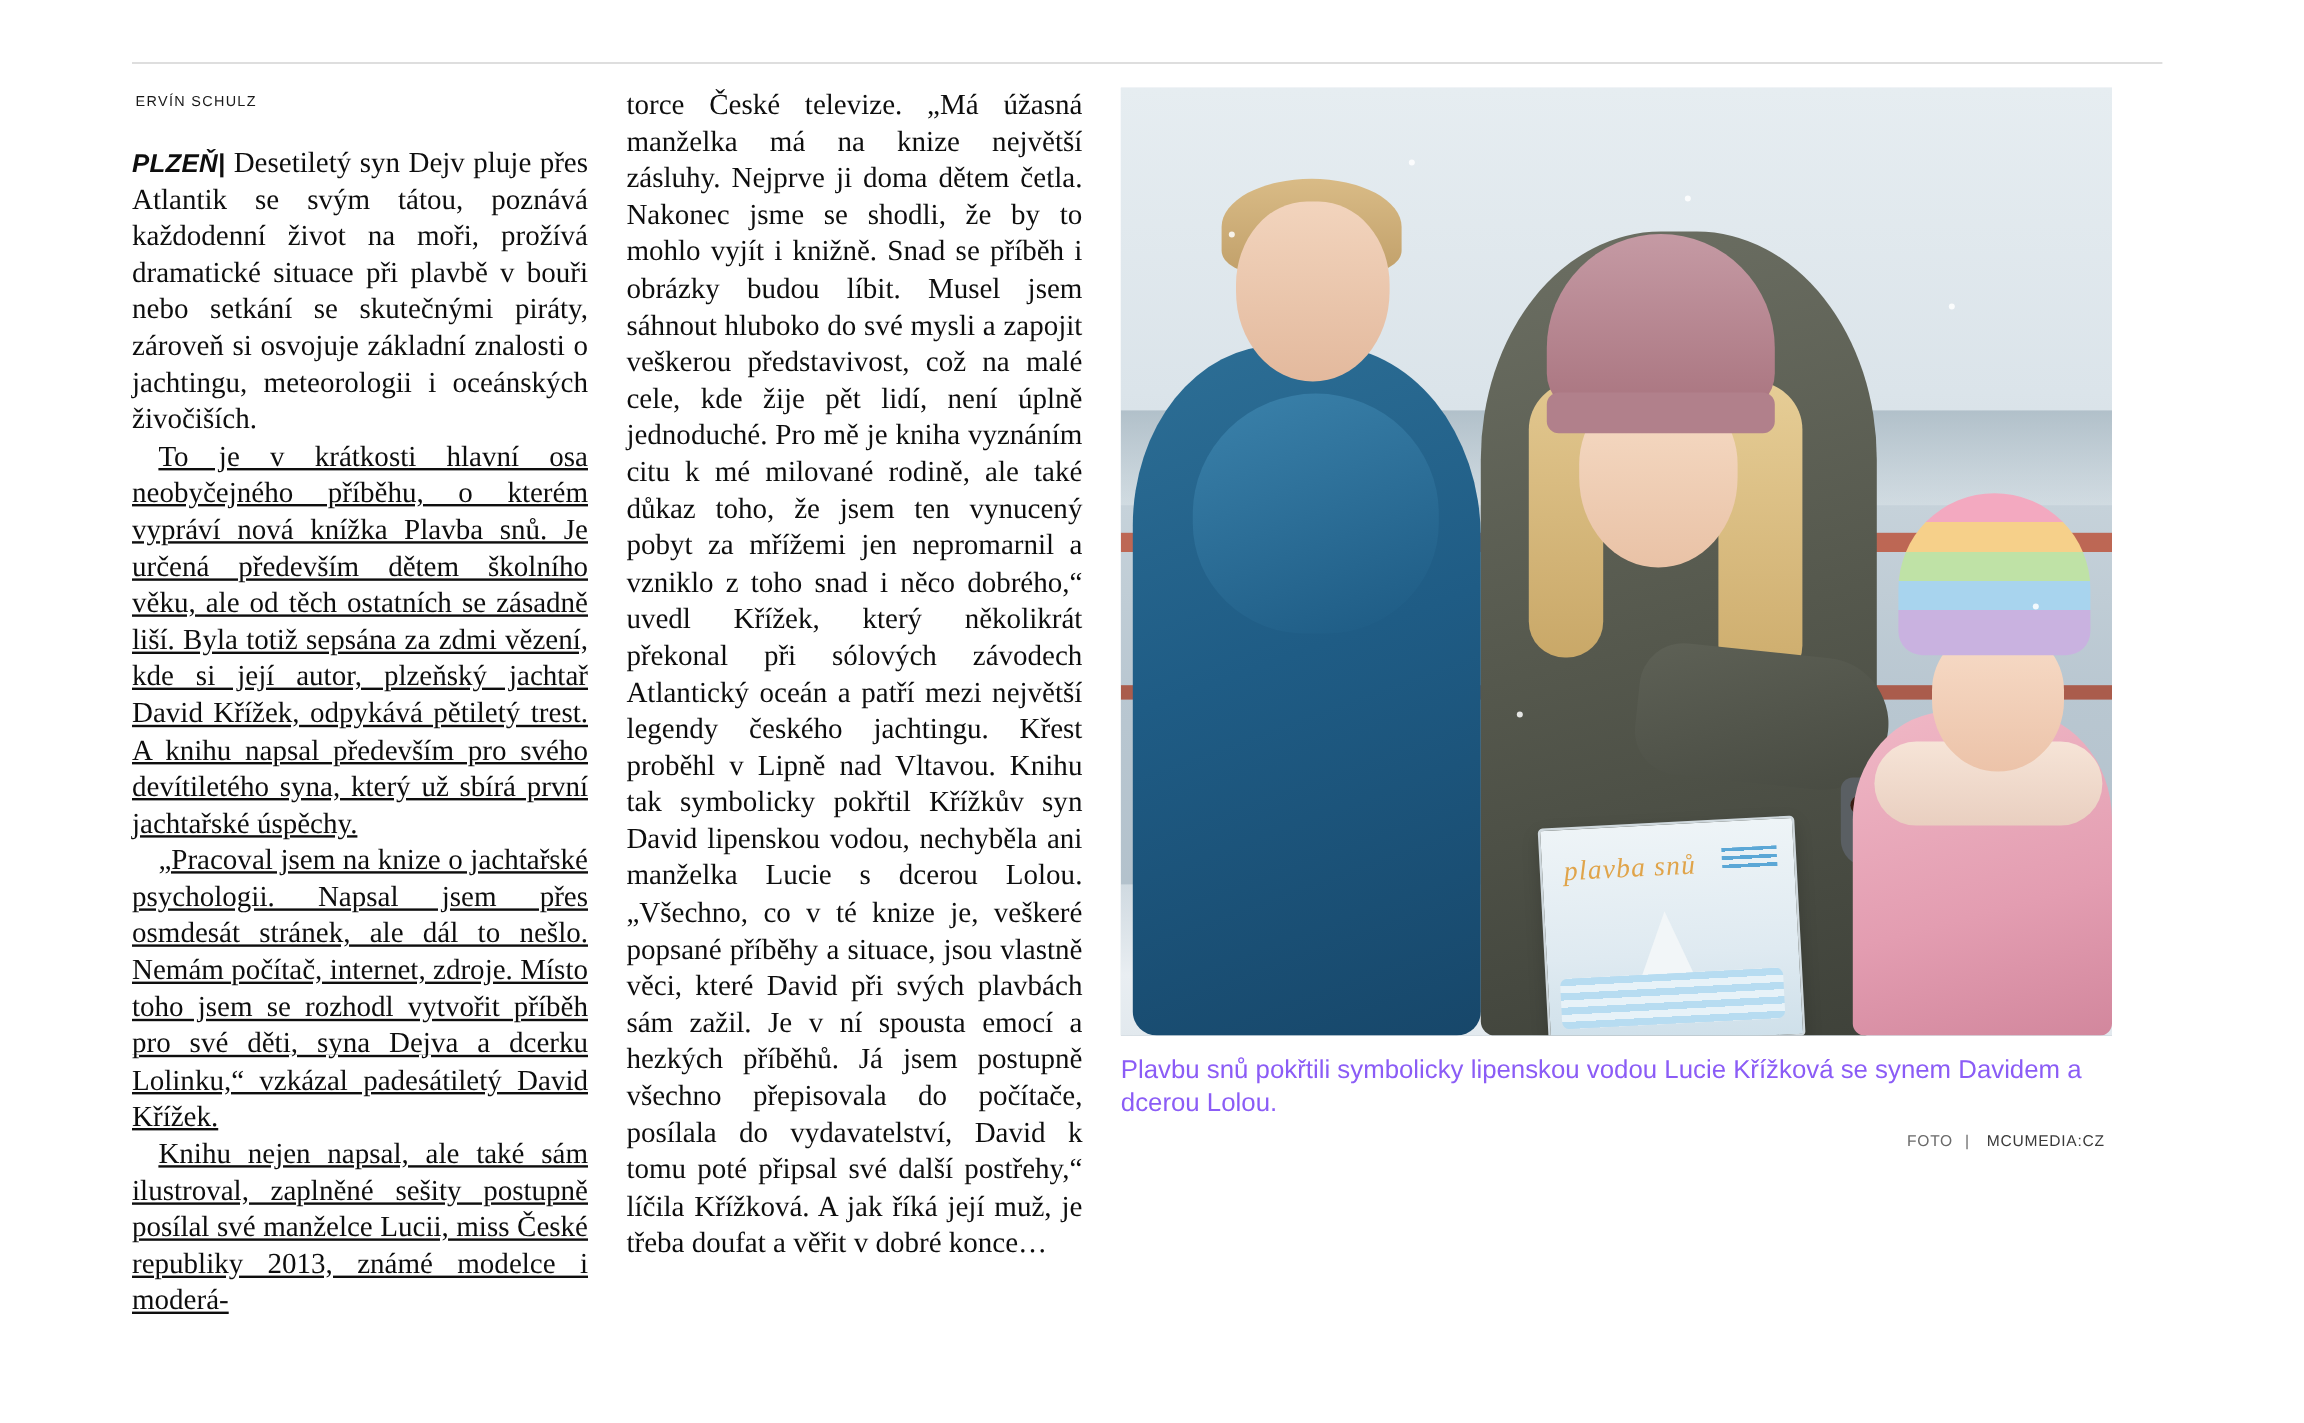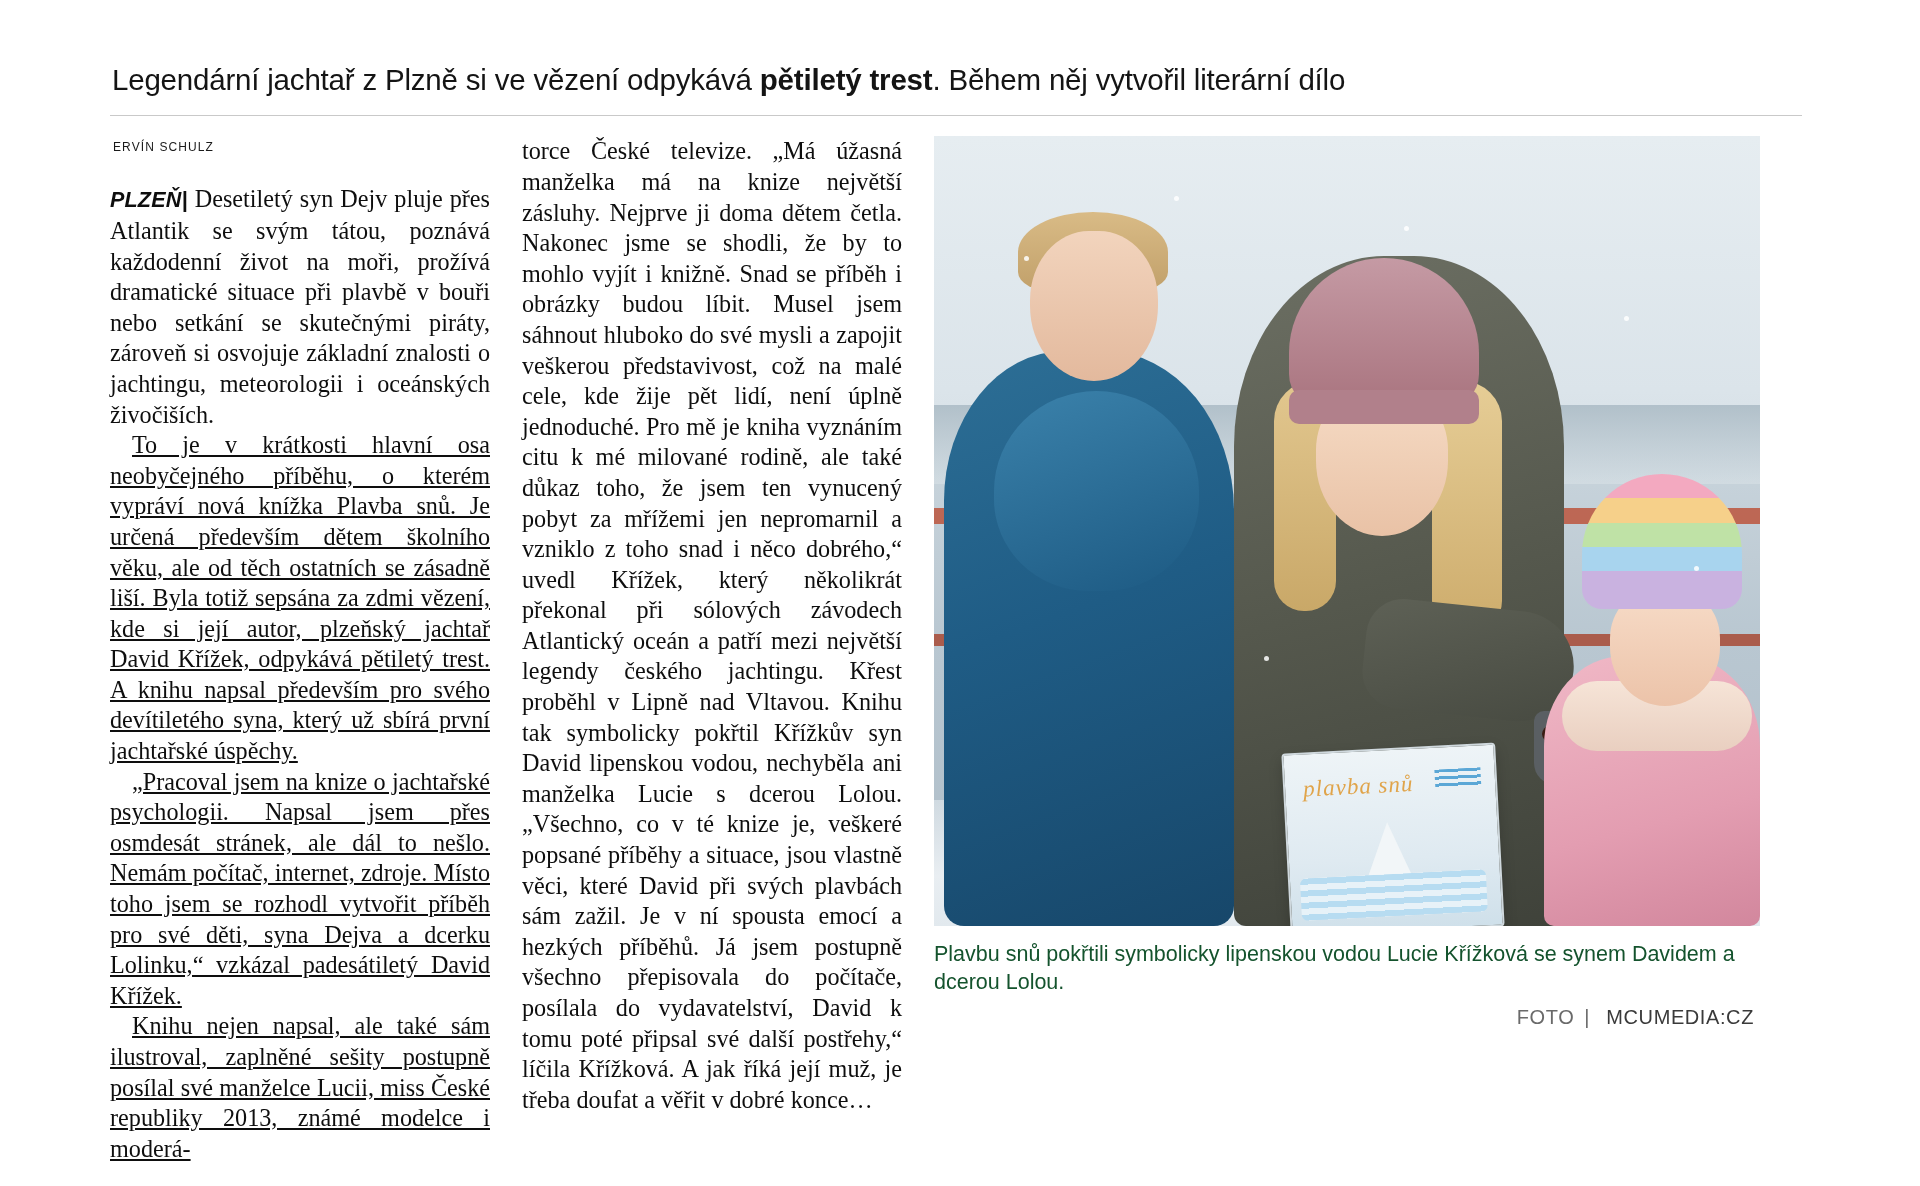--- a/index.html
+++ b/index.html
@@ -354,44 +354,41 @@
   .snowflake {
     position: absolute;
     width: 5px; height: 5px;
     background: rgba(255,255,255,.85);
     border-radius: 50%;
   }
   .caption {
     font-family: "Liberation Sans", sans-serif;
     font-size: 21.5px;
     line-height: 28px;
-    color: #14532d;
+    color: #8b5cf6;
     margin-top: 14px;
     width: 820px;
   }
   .credit {
     font-family: "Liberation Sans", sans-serif;
-    font-size: 20px;
+    font-size: 13px;
     letter-spacing: 0.6px;
     color: #3a3a3a;
     text-align: right;
     margin-top: 10px;
     width: 820px;
   }
   .credit .lbl { color: #6a6a6a; padding-right: 10px; }
 </style>
 </head>
 <body>
 
 <div class="page">
 
 
-  <div class="subhead">
-    <span>Legendární jachtař z Plzně si ve vězení odpykává </span><span class="strong">pětiletý trest</span><span>. Během něj vytvořil literární dílo</span>
-  </div>
 
   <div class="rule"></div>
 
   <div class="content">
 
     <div class="col col-1">
       <div class="byline">ERVÍN SCHULZ</div>
 
       <p class="body">
         <span class="dateline">PLZEŇ</span><span class="dateline bar">|</span>

